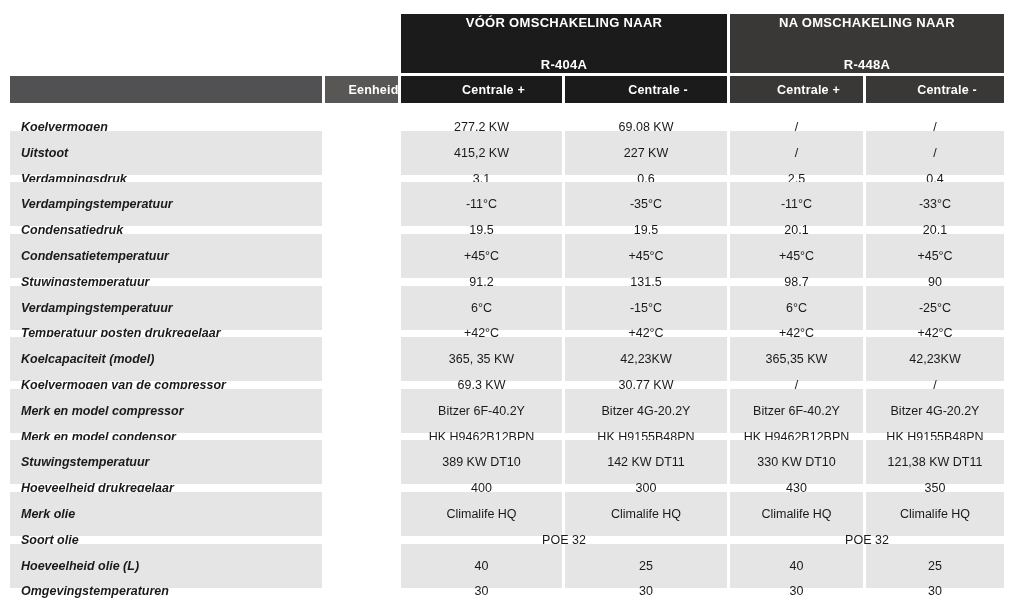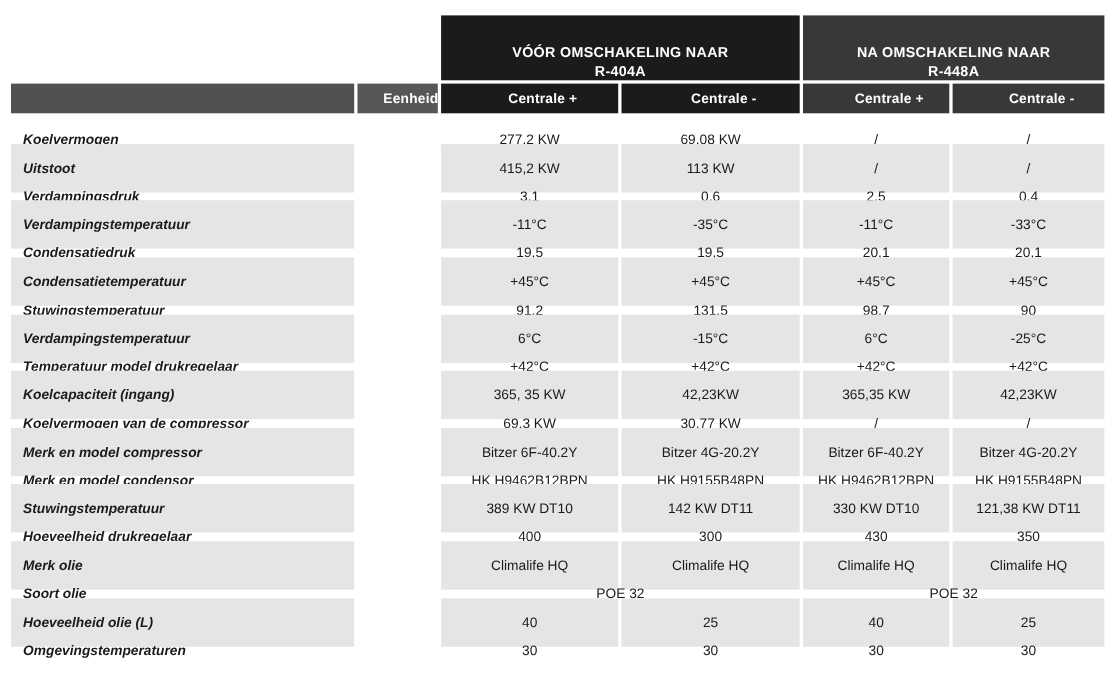--- a/index.html
+++ b/index.html
@@ -29,21 +29,21 @@
   .header-top .spacer { grid-column: 1 / 3; }
   .top-block {
     grid-column: span 2;
     color: #ffffff;
     font-weight: bold;
     font-size: 13px;
     letter-spacing: 0.3px;
     line-height: 17px;
     display: flex;
     flex-direction: column;
-    justify-content: flex-end;
+    justify-content: space-between;
     align-items: center;
     text-align: center;
   }
   .top-block.before { background: var(--block-black, #1b1b1b); }
   .top-block.after  { background: var(--block-gray, #3a3836); }
   
   .header-row { height: 27px; margin-bottom: 2px; }
   .hdr {
     display: flex;
     align-items: center;
@@ -107,21 +107,21 @@
         <div class="cell unit">Kw</div>
         <div class="cell value">277,2 KW</div>
         <div class="cell value">69,08 KW</div>
         <div class="cell value">/</div>
         <div class="cell value">/</div>
       </div>
       <div class="grid row striped">
         <div class="cell label">Uitstoot</div>
         <div class="cell unit">Kw</div>
         <div class="cell value">415,2 KW</div>
-        <div class="cell value">113 KW</div>
+        <div class="cell value">227 KW</div>
         <div class="cell value">/</div>
         <div class="cell value">/</div>
       </div>
       <div class="grid row">
         <div class="cell label">Verdampingsdruk</div>
         <div class="cell unit">Bar</div>
         <div class="cell value">3,1</div>
         <div class="cell value">0,6</div>
         <div class="cell value">2,5</div>
         <div class="cell value">0,4</div>
@@ -160,29 +160,29 @@
       </div>
       <div class="grid row striped">
         <div class="cell label">Verdampingstemperatuur</div>
         <div class="cell unit">°C</div>
         <div class="cell value">6°C</div>
         <div class="cell value">-15°C</div>
         <div class="cell value">6°C</div>
         <div class="cell value">-25°C</div>
       </div>
       <div class="grid row">
-        <div class="cell label">Temperatuur model drukregelaar</div>
-        <div class="cell unit">°C</div>
-        <div class="cell value">+42°C</div>
-        <div class="cell value">+42°C</div>
-        <div class="cell value">+42°C</div>
-        <div class="cell value">+42°C</div>
-      </div>
-      <div class="grid row striped">
-        <div class="cell label">Koelcapaciteit (ingang)</div>
+        <div class="cell label">Temperatuur posten drukregelaar</div>
+        <div class="cell unit">°C</div>
+        <div class="cell value">+42°C</div>
+        <div class="cell value">+42°C</div>
+        <div class="cell value">+42°C</div>
+        <div class="cell value">+42°C</div>
+      </div>
+      <div class="grid row striped">
+        <div class="cell label">Koelcapaciteit (model)</div>
         <div class="cell unit">Kw</div>
         <div class="cell value">365, 35 KW</div>
         <div class="cell value">42,23KW</div>
         <div class="cell value">365,35 KW</div>
         <div class="cell value">42,23KW</div>
       </div>
       <div class="grid row">
         <div class="cell label">Koelvermogen van de compressor</div>
         <div class="cell unit">Kw</div>
         <div class="cell value">69,3 KW</div>

